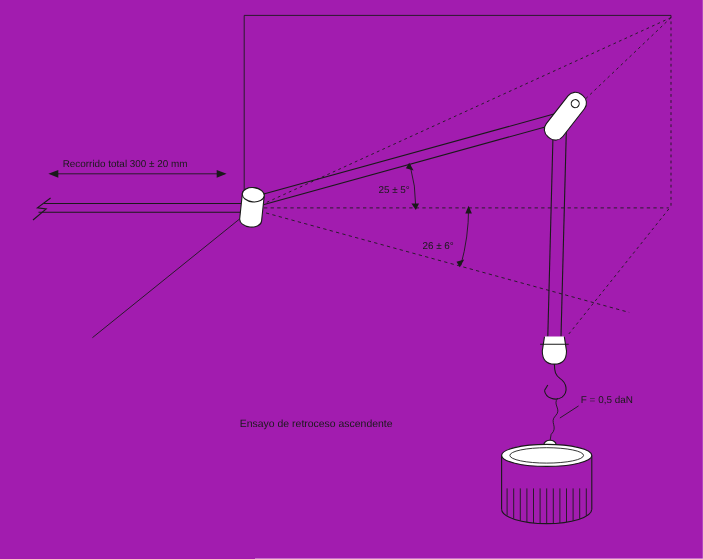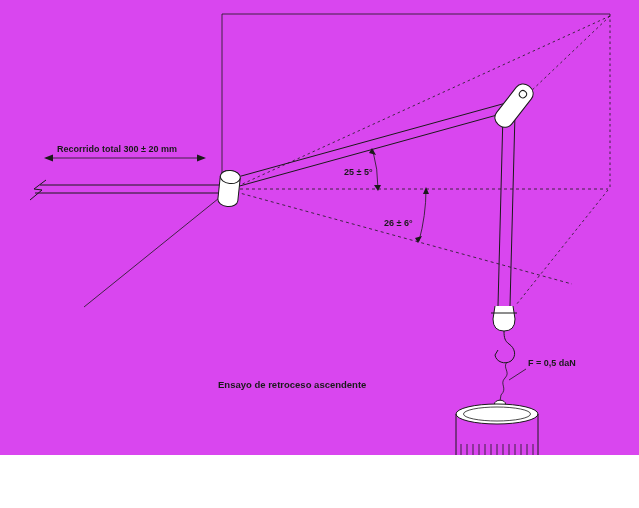--- a/index.html
+++ b/index.html
@@ -1,23 +1,22 @@
 <!DOCTYPE html>
 <html><head>
 <meta charset="utf-8">
 <style>
   html, body { margin: 0; padding: 0; background: #ffffff; }
   .canvas {
     position: relative;
     width: 639px;
-    height: 455px;
-    background: #d946ef;
+    height: 508px;
+    background: #a21caf;
     font-family: "Liberation Sans", sans-serif;
     overflow: hidden;
-    font-weight: bold;
   }
   svg { position: absolute; top: 0; left: 0; }
   .ln   { stroke: #1a1a1a; stroke-width: 1;   fill: none; }
   .thin { stroke: #1a1a1a; stroke-width: 0.8; fill: none; }
   .dash { stroke: #1a1a1a; stroke-width: 0.8; fill: none; stroke-dasharray: 3 3; }
   .dot  { stroke: #1a1a1a; stroke-width: 0.8; fill: none; stroke-dasharray: 2.5 3; }
   .solidwhite { stroke: #1a1a1a; stroke-width: 1; fill: #ffffff; }
   .arrow { fill: #1a1a1a; stroke: none; }
   .lbl { fill: #1a1a1a; font-size: 9px; }
   .cap { fill: #1a1a1a; font-size: 9.5px; }

